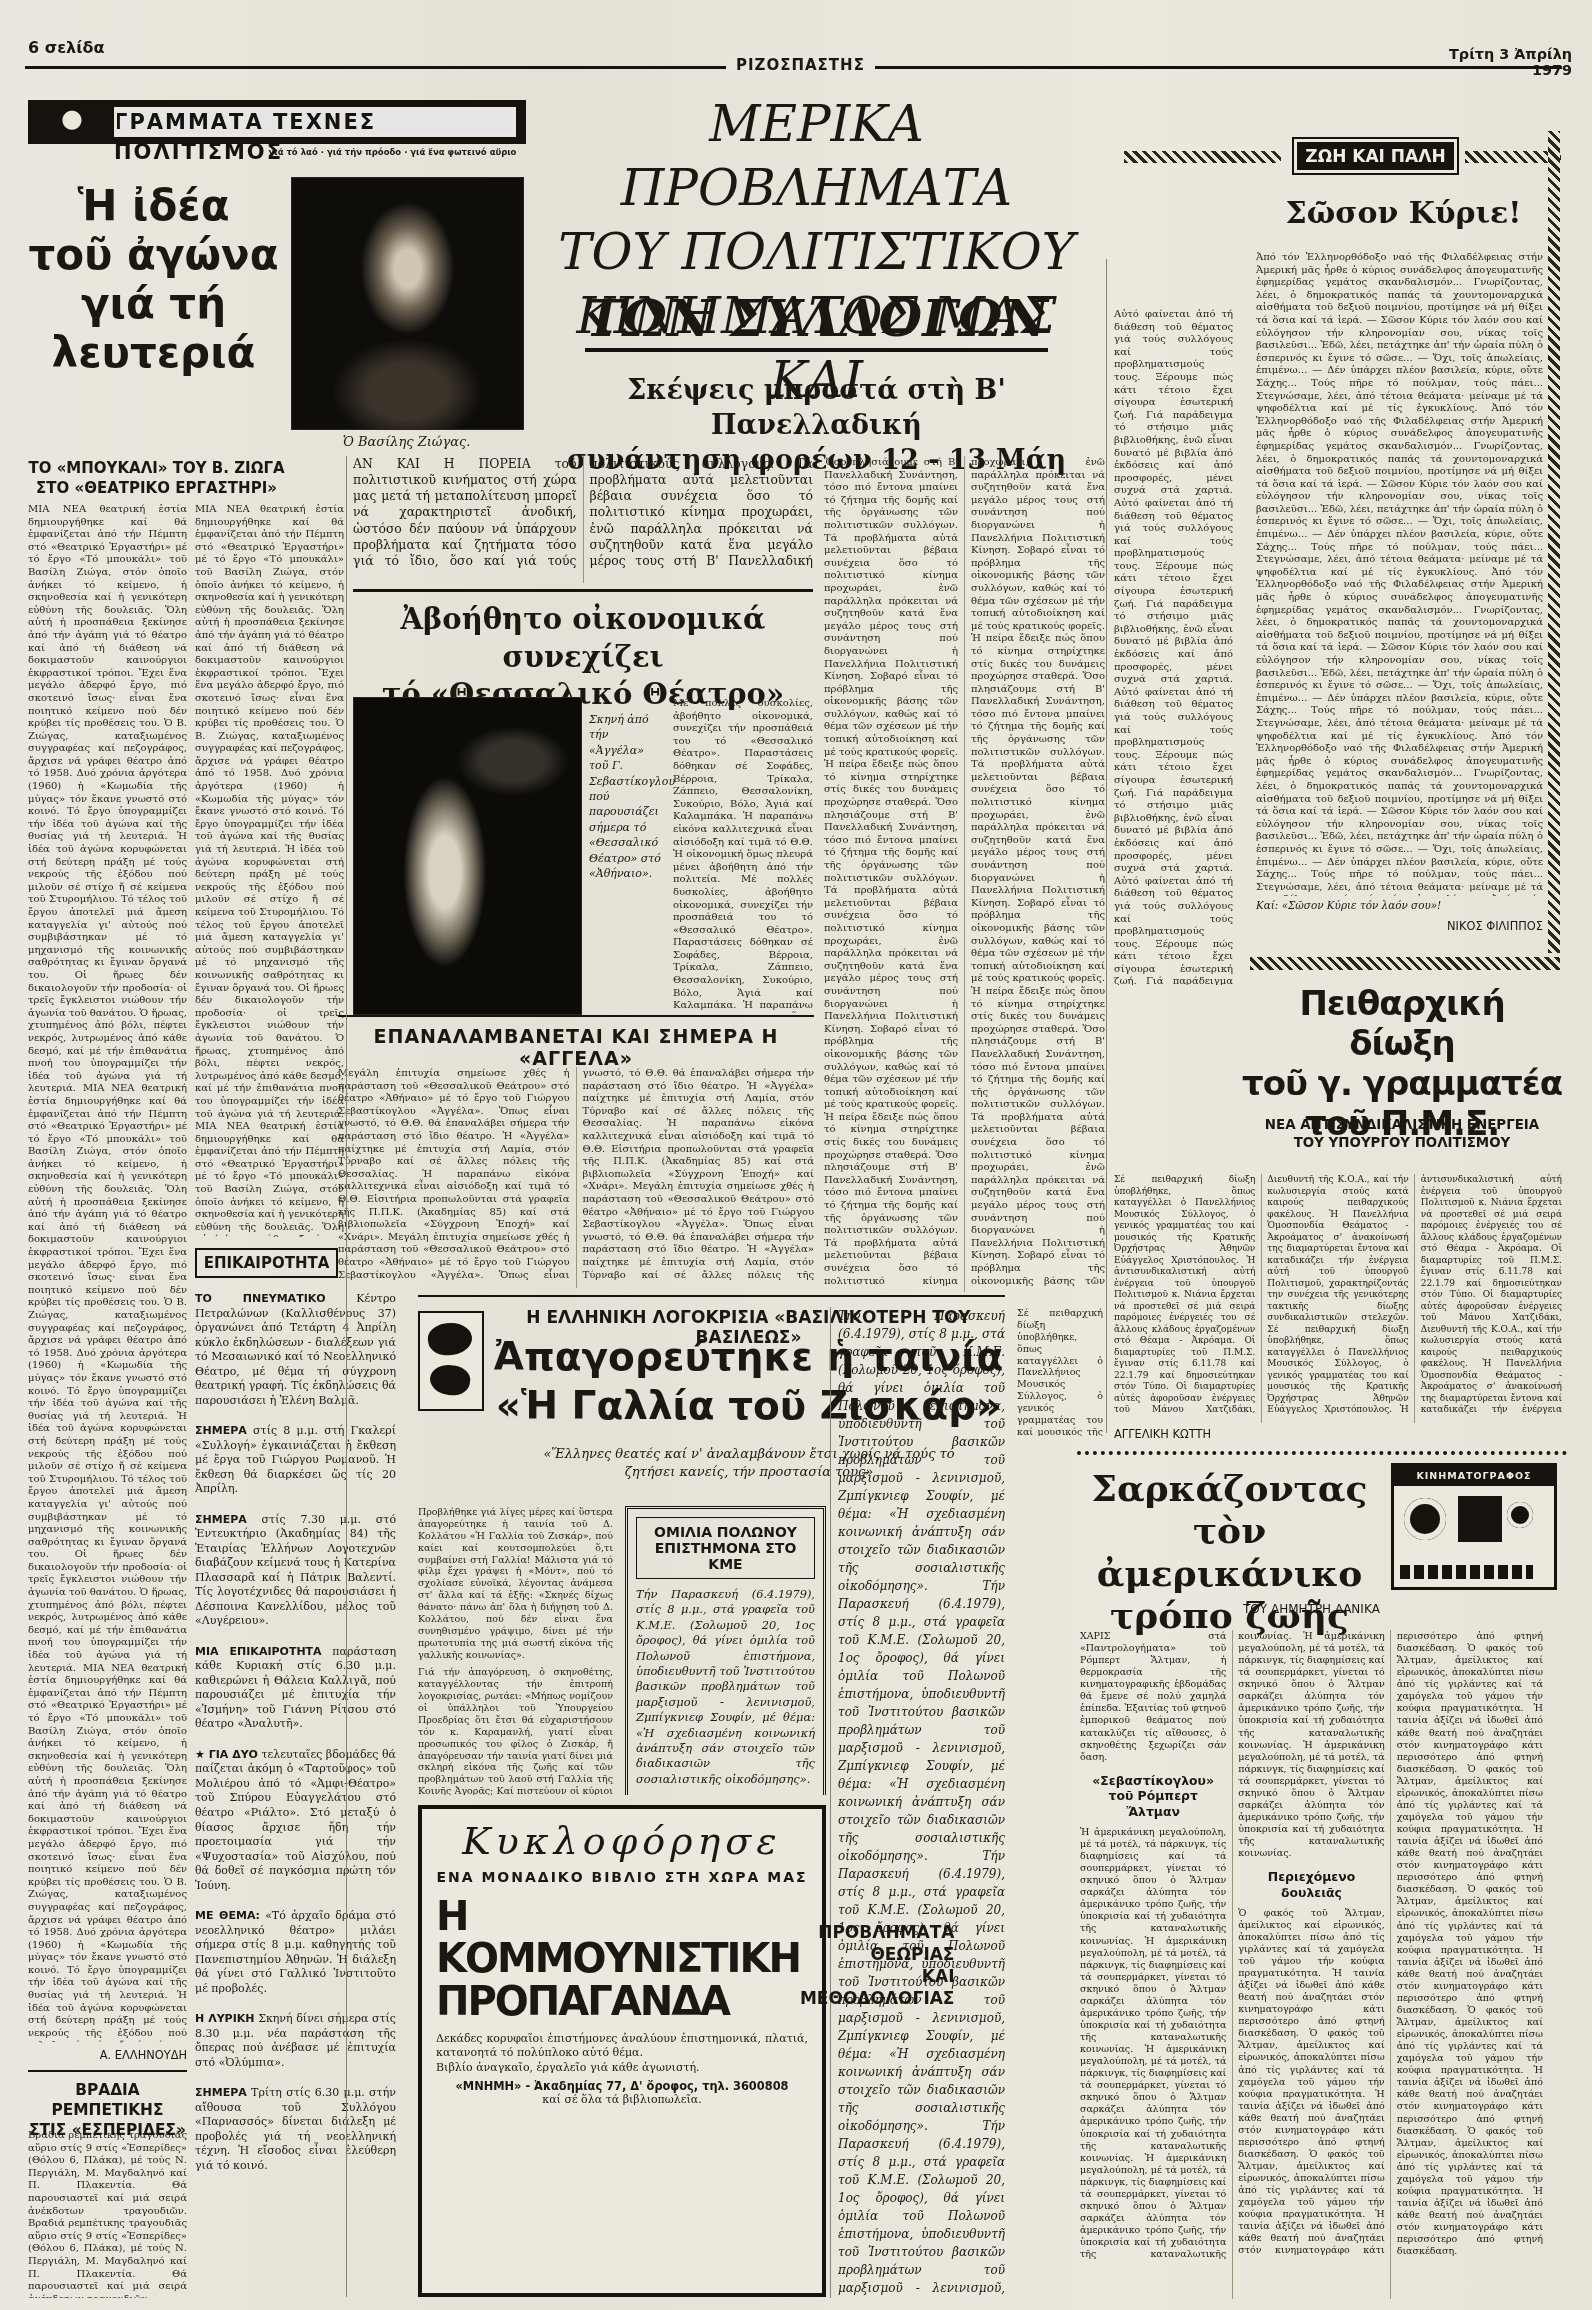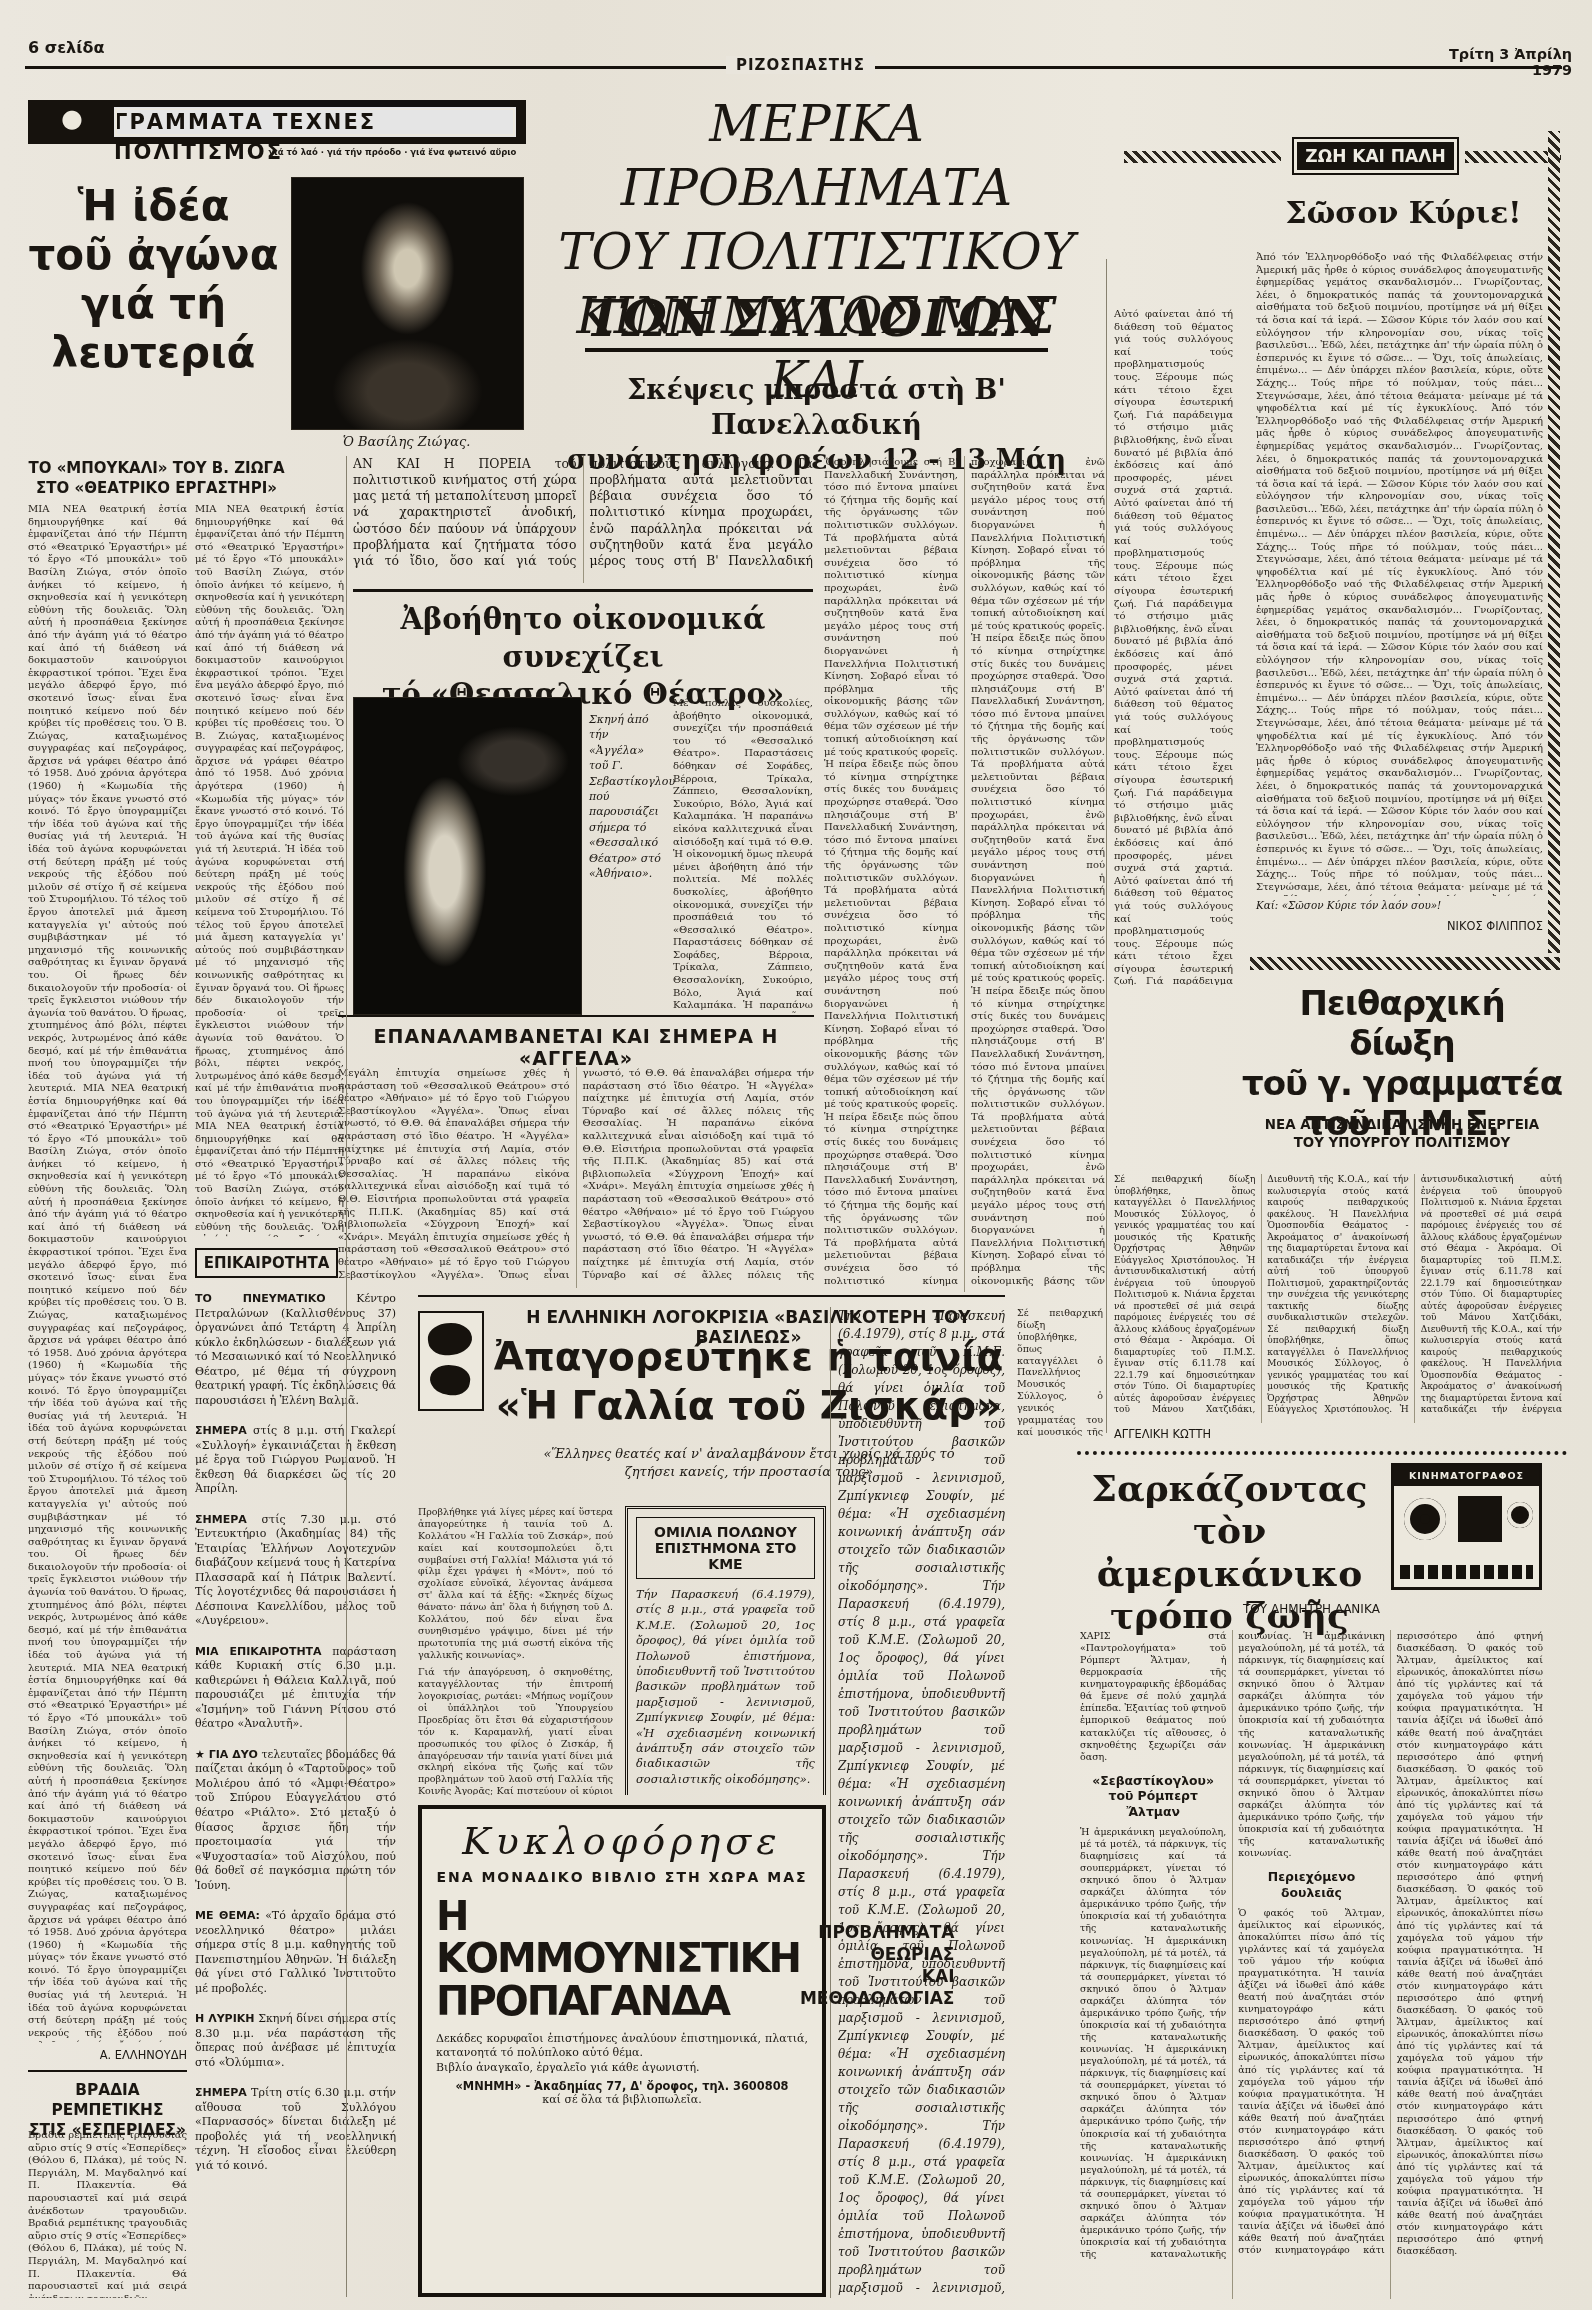--- a/index.html
+++ b/index.html
@@ -156,21 +156,21 @@
 τοῦ Π.Μ.Σ.</h2>
   <h4 class="abs sans pre" style="left:1242px;top:1116px;width:320px;font-size:13.4px;line-height:1.35;font-weight:bold;text-align:center;">ΝΕΑ ΑΝΤΙΣΥΝΔΙΚΑΛΙΣΤΙΚΗ ΕΝΕΡΓΕΙΑ
 ΤΟΥ ΥΠΟΥΡΓΟΥ ΠΟΛΙΤΙΣΜΟΥ</h4>
   <div class="abs multicol3" style="left:1114px;top:1174px;width:448px;height:249px;font-size:9px;line-height:1.28;text-align:justify;overflow:hidden;">Σέ πειθαρχική δίωξη ὑποβλήθηκε, ὅπως καταγγέλλει ὁ Πανελλήνιος Μουσικός Σύλλογος, ὁ γενικός γραμματέας του καί μουσικός τῆς Κρατικῆς Ὀρχήστρας Ἀθηνῶν Εὐάγγελος Χριστόπουλος. Ἡ ἀντισυνδικαλιστική αὐτή ἐνέργεια τοῦ ὑπουργοῦ Πολιτισμοῦ κ. Νιάνια ἔρχεται νά προστεθεῖ σέ μιά σειρά παρόμοιες ἐνέργειές του σέ ἄλλους κλάδους ἐργαζομένων στό Θέαμα - Ἀκρόαμα. Οἱ διαμαρτυρίες τοῦ Π.Μ.Σ. ἔγιναν στίς 6.11.78 καί 22.1.79 καί δημοσιεύτηκαν στόν Τύπο. Οἱ διαμαρτυρίες αὐτές ἀφοροῦσαν ἐνέργειες τοῦ Μάνου Χατζιδάκι, Διευθυντῆ τῆς Κ.Ο.Α., καί τήν κωλυσιεργία στούς κατά καιρούς πειθαρχικούς φακέλους. Ἡ Πανελλήνια Ὁμοσπονδία Θεάματος - Ἀκροάματος σ' ἀνακοίνωσή της διαμαρτύρεται ἔντονα καί καταδικάζει τήν ἐνέργεια αὐτή τοῦ ὑπουργοῦ Πολιτισμοῦ, χαρακτηρίζοντάς την συνέχεια τῆς γενικότερης τακτικῆς δίωξης συνδικαλιστικῶν στελεχῶν. Σέ πειθαρχική δίωξη ὑποβλήθηκε, ὅπως καταγγέλλει ὁ Πανελλήνιος Μουσικός Σύλλογος, ὁ γενικός γραμματέας του καί μουσικός τῆς Κρατικῆς Ὀρχήστρας Ἀθηνῶν Εὐάγγελος Χριστόπουλος. Ἡ ἀντισυνδικαλιστική αὐτή ἐνέργεια τοῦ ὑπουργοῦ Πολιτισμοῦ κ. Νιάνια ἔρχεται νά προστεθεῖ σέ μιά σειρά παρόμοιες ἐνέργειές του σέ ἄλλους κλάδους ἐργαζομένων στό Θέαμα - Ἀκρόαμα. Οἱ διαμαρτυρίες τοῦ Π.Μ.Σ. ἔγιναν στίς 6.11.78 καί 22.1.79 καί δημοσιεύτηκαν στόν Τύπο. Οἱ διαμαρτυρίες αὐτές ἀφοροῦσαν ἐνέργειες τοῦ Μάνου Χατζιδάκι, Διευθυντῆ τῆς Κ.Ο.Α., καί τήν κωλυσιεργία στούς κατά καιρούς πειθαρχικούς φακέλους. Ἡ Πανελλήνια Ὁμοσπονδία Θεάματος - Ἀκροάματος σ' ἀνακοίνωσή της διαμαρτύρεται ἔντονα καί καταδικάζει τήν ἐνέργεια αὐτή τοῦ ὑπουργοῦ Πολιτισμοῦ, χαρακτηρίζοντάς την συνέχεια τῆς γενικότερης τακτικῆς δίωξης συνδικαλιστικῶν στελεχῶν.</div>
   <div class="abs sig" style="left:1114px;top:1427px;width:159px;">ΑΓΓΕΛΙΚΗ ΚΩΤΤΗ</div>
 
   <div class="abs dotted" style="left:1077px;top:1451px;width:490px;"></div>
   <h2 class="abs pre" style="left:1080px;top:1467px;width:299px;font-size:36px;line-height:1.18;font-weight:bold;text-align:center;">Σαρκάζοντας τὸν
 ἀμερικάνικο
 τρόπο ζωῆς</h2>
-  <div class="abs" style="left:1391px;top:1463px;width:151px;height:127px;border:3px solid #16120d;background:#ece8dd;box-sizing:border-box;">
+  <div class="abs" style="left:1391px;top:1463px;width:166px;height:127px;border:3px solid #16120d;background:#ece8dd;box-sizing:border-box;">
     <div class="box-label" style="height:20px;font-size:9.5px;letter-spacing:1px;line-height:20px;">ΚΙΝΗΜΑΤΟΓΡΑΦΟΣ</div>
     <div class="abs" style="left:10px;top:32px;width:42px;height:42px;border-radius:50%;background:#16120d;box-shadow:inset 0 0 0 6px #ece8dd, inset 0 0 0 16px #16120d;"></div>
     <div class="abs" style="left:64px;top:30px;width:44px;height:46px;background:#16120d;"></div>
     <div class="abs" style="left:113px;top:36px;width:26px;height:26px;border-radius:50%;background:#16120d;box-shadow:inset 0 0 0 4px #ece8dd, inset 0 0 0 10px #16120d;"></div>
     <div class="abs" style="left:6px;bottom:8px;width:133px;height:14px;background:repeating-linear-gradient(90deg,#16120d 0 10px,#ece8dd 10px 14px);"></div>
   </div>
   <div class="abs sig" style="left:1080px;top:1602px;width:463px;text-align:center;font-size:12px;">ΤΟΥ ΔΗΜΗΤΡΗ ΔΑΝΙΚΑ</div>
   <div class="abs multicol3" style="left:1080px;top:1630px;width:463px;height:669px;font-size:9.5px;line-height:1.27;text-align:justify;overflow:hidden;">
     <p>ΧΑΡΙΣ στά «Παντρολογήματα» τοῦ Ρόμπερτ Ἄλτμαν, ἡ θερμοκρασία τῆς κινηματογραφικῆς ἑβδομάδας θά ἔμενε σέ πολύ χαμηλά ἐπίπεδα. Ἐξαιτίας τοῦ φτηνοῦ ἐμπορικοῦ θεάματος πού κατακλύζει τίς αἴθουσες, ὁ σκηνοθέτης ξεχωρίζει σάν ὄαση.</p>
     <h4 class="sans pre" style="margin:10px 0 6px;font-size:12.4px;font-weight:bold;text-align:center;">«Σεβαστίκογλου»

